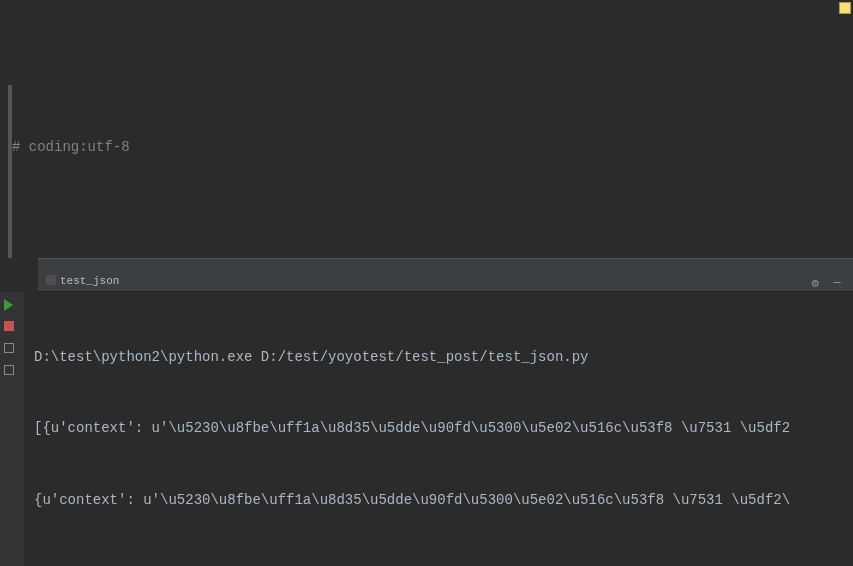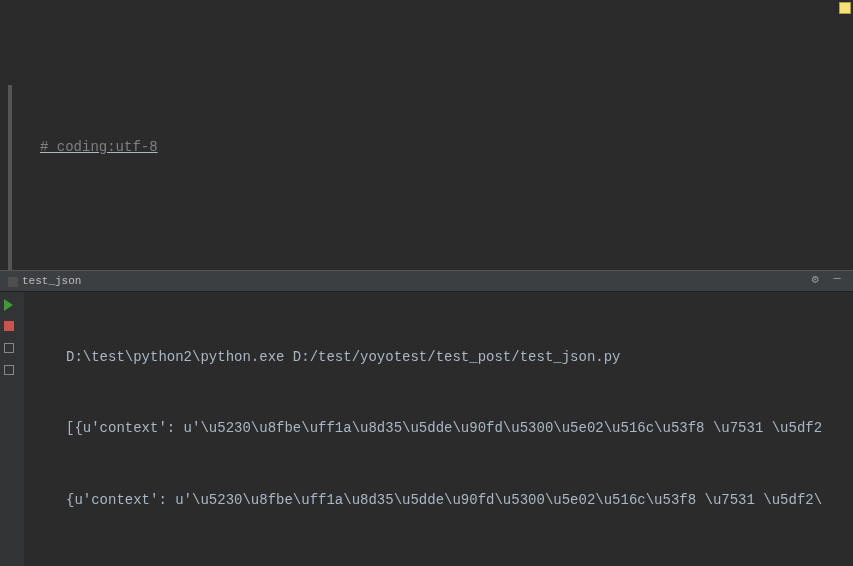--- a/index.html
+++ b/index.html
@@ -20,53 +20,53 @@
   padding: 10px 0 10px 8px;
   line-height: 1.78;
   overflow: hidden;
   white-space: pre;
   position: relative;
 }
 .editor-border {
   border-left: 4px solid #555;
   height: 100%;
 }
-.line { padding-left: 28px; white-space: pre; text-decoration: underline; }
+.line { white-space: pre; }
 .comment { color: #808080; }
 .panel-header {
   background: #3c3f41;
   height: 22px;
   display: flex;
-  align-items: flex-end;
-  padding: 4px 8px;
+  align-items: flex-start;
+  padding: 16px 8px;
   font-size: 11px;
   color: #bbb;
   border-top: 1px solid #555;
   border-bottom: 1px solid #222;
+  margin-left: 38px;
 }
 .panel-header .title { flex: 1; }
 .panel-header .icon {
   width: 16px; height: 16px;
   margin-left: 6px;
   display: flex; align-items: center; justify-content: center;
   color: #999;
   font-size: 12px;
   cursor: pointer;
 }
 .run-icon {
   width: 10px; height: 10px;
   background: #4e4e4e;
   margin-right: 4px;
   border-radius: 1px;
 }
 .console {
   background: #2b2b2b;
   flex: 0 0 auto;
   display: flex;
-  gap: 32px;
 }
 .console-gutter {
   width: 24px;
   background: #313335;
   display: flex;
   flex-direction: column;
   align-items: center;
   padding-top: 4px;
 }
 .gutter-icon {

